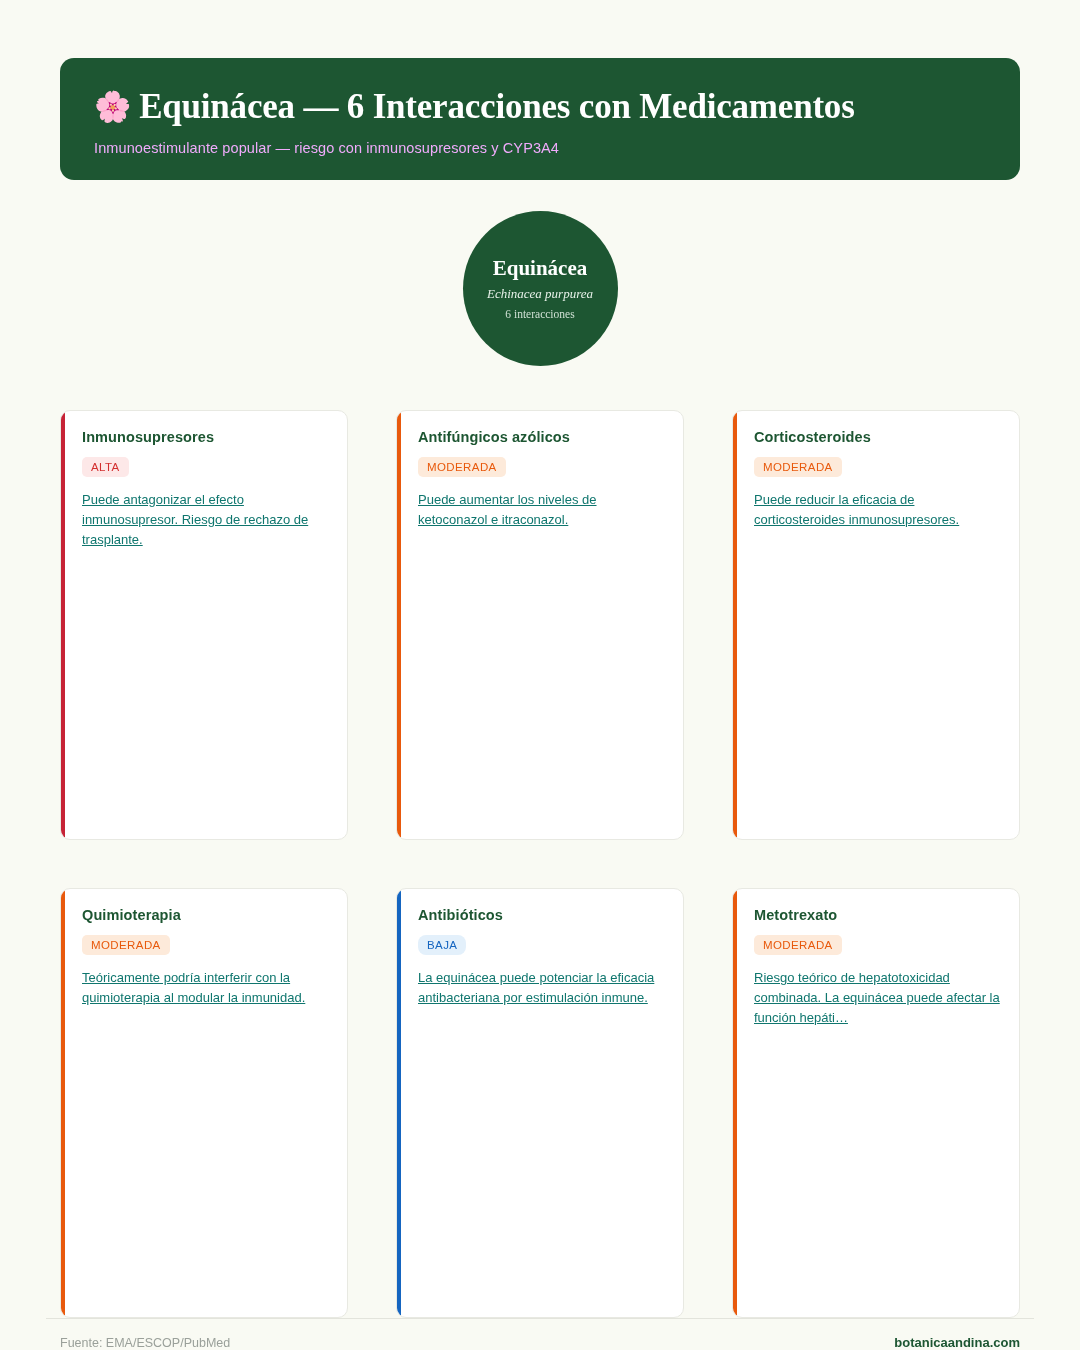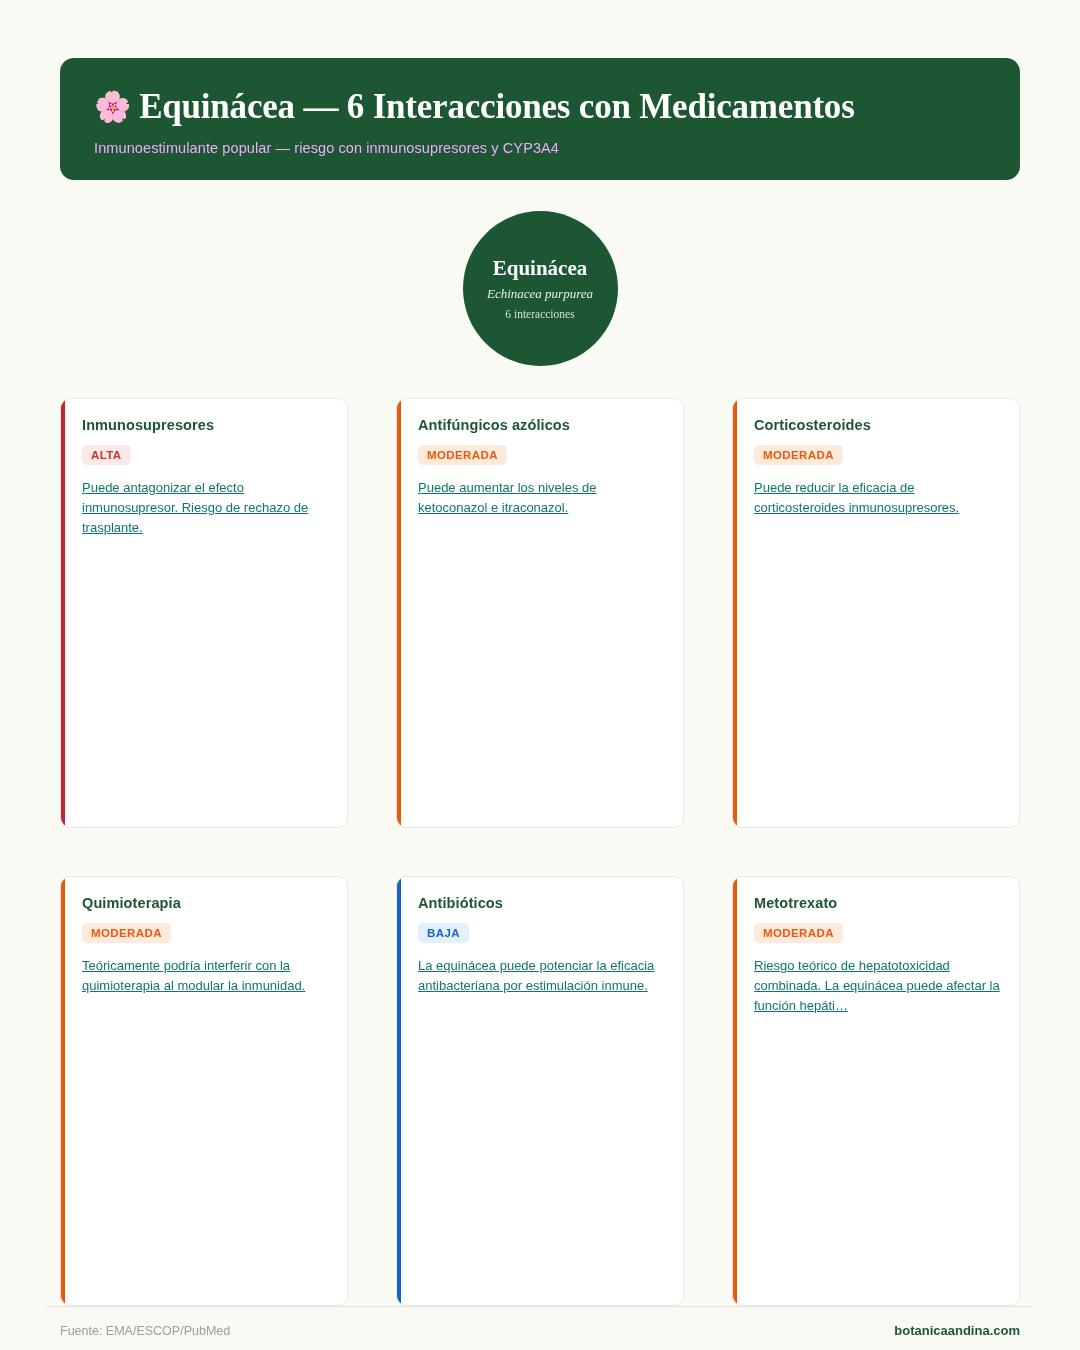--- a/index.html
+++ b/index.html
@@ -89,21 +89,21 @@
   }
   .circle-count {
     font-family: "Liberation Serif", serif;
     font-size: 11.5px;
     margin-top: 6px;
     color: #cfe0d4;
   }
 
   
   .grid {
-    margin-top: 32px;
+    margin-top: 44px;
     display: grid;
     grid-template-columns: repeat(3, 1fr);
     grid-template-rows: 430px 430px;
     column-gap: 11px;
     row-gap: 5px;
     gap: 48px;
   }
   .card {
     position: relative;
     background: #ffffff;
@@ -129,21 +129,21 @@
     color: #1d5632;
     margin: 0 0 0 0;
     letter-spacing: 0.1px;
   }
   .sev {
     display: inline-block;
     margin-top: 12px;
     padding: 4px 9px 4px 9px;
     border-radius: 5px;
     font-size: 11.5px;
-    font-weight: bold;
+    font-weight: normal;
     letter-spacing: 0.4px;
   }
   .card-desc {
     margin-top: 13px;
     font-size: 13px;
     line-height: 1.55;
     color: #0f766e;
     max-width: 260px;
     text-decoration: underline;
   }
@@ -220,21 +220,21 @@
         <div class="card-inner">
           <div class="card-title">Quimioterapia</div>
           <div><span class="sev" style="color: rgb(232, 89, 12); background: rgb(253, 234, 218);">MODERADA</span></div>
           <div class="card-desc">Teóricamente podría interferir con la quimioterapia al modular la inmunidad.</div>
         </div>
       </div>
       <div class="card">
         <div class="accent" style="background: rgb(21, 101, 192);"></div>
         <div class="card-inner">
           <div class="card-title">Antibióticos</div>
-          <div><span class="sev" style="color: rgb(21, 101, 192); background: rgb(227, 240, 251);">BAJA</span></div>
+          <div><span class="sev" style="color: rgb(21, 101, 192); background: rgb(227, 240, 251); border-radius: 8px;">BAJA</span></div>
           <div class="card-desc">La equinácea puede potenciar la eficacia antibacteriana por estimulación inmune.</div>
         </div>
       </div>
       <div class="card">
         <div class="accent" style="background: rgb(232, 89, 12);"></div>
         <div class="card-inner">
           <div class="card-title">Metotrexato</div>
           <div><span class="sev" style="color: rgb(232, 89, 12); background: rgb(253, 234, 218);">MODERADA</span></div>
           <div class="card-desc">Riesgo teórico de hepatotoxicidad combinada. La equinácea puede afectar la función hepáti…</div>
         </div>

